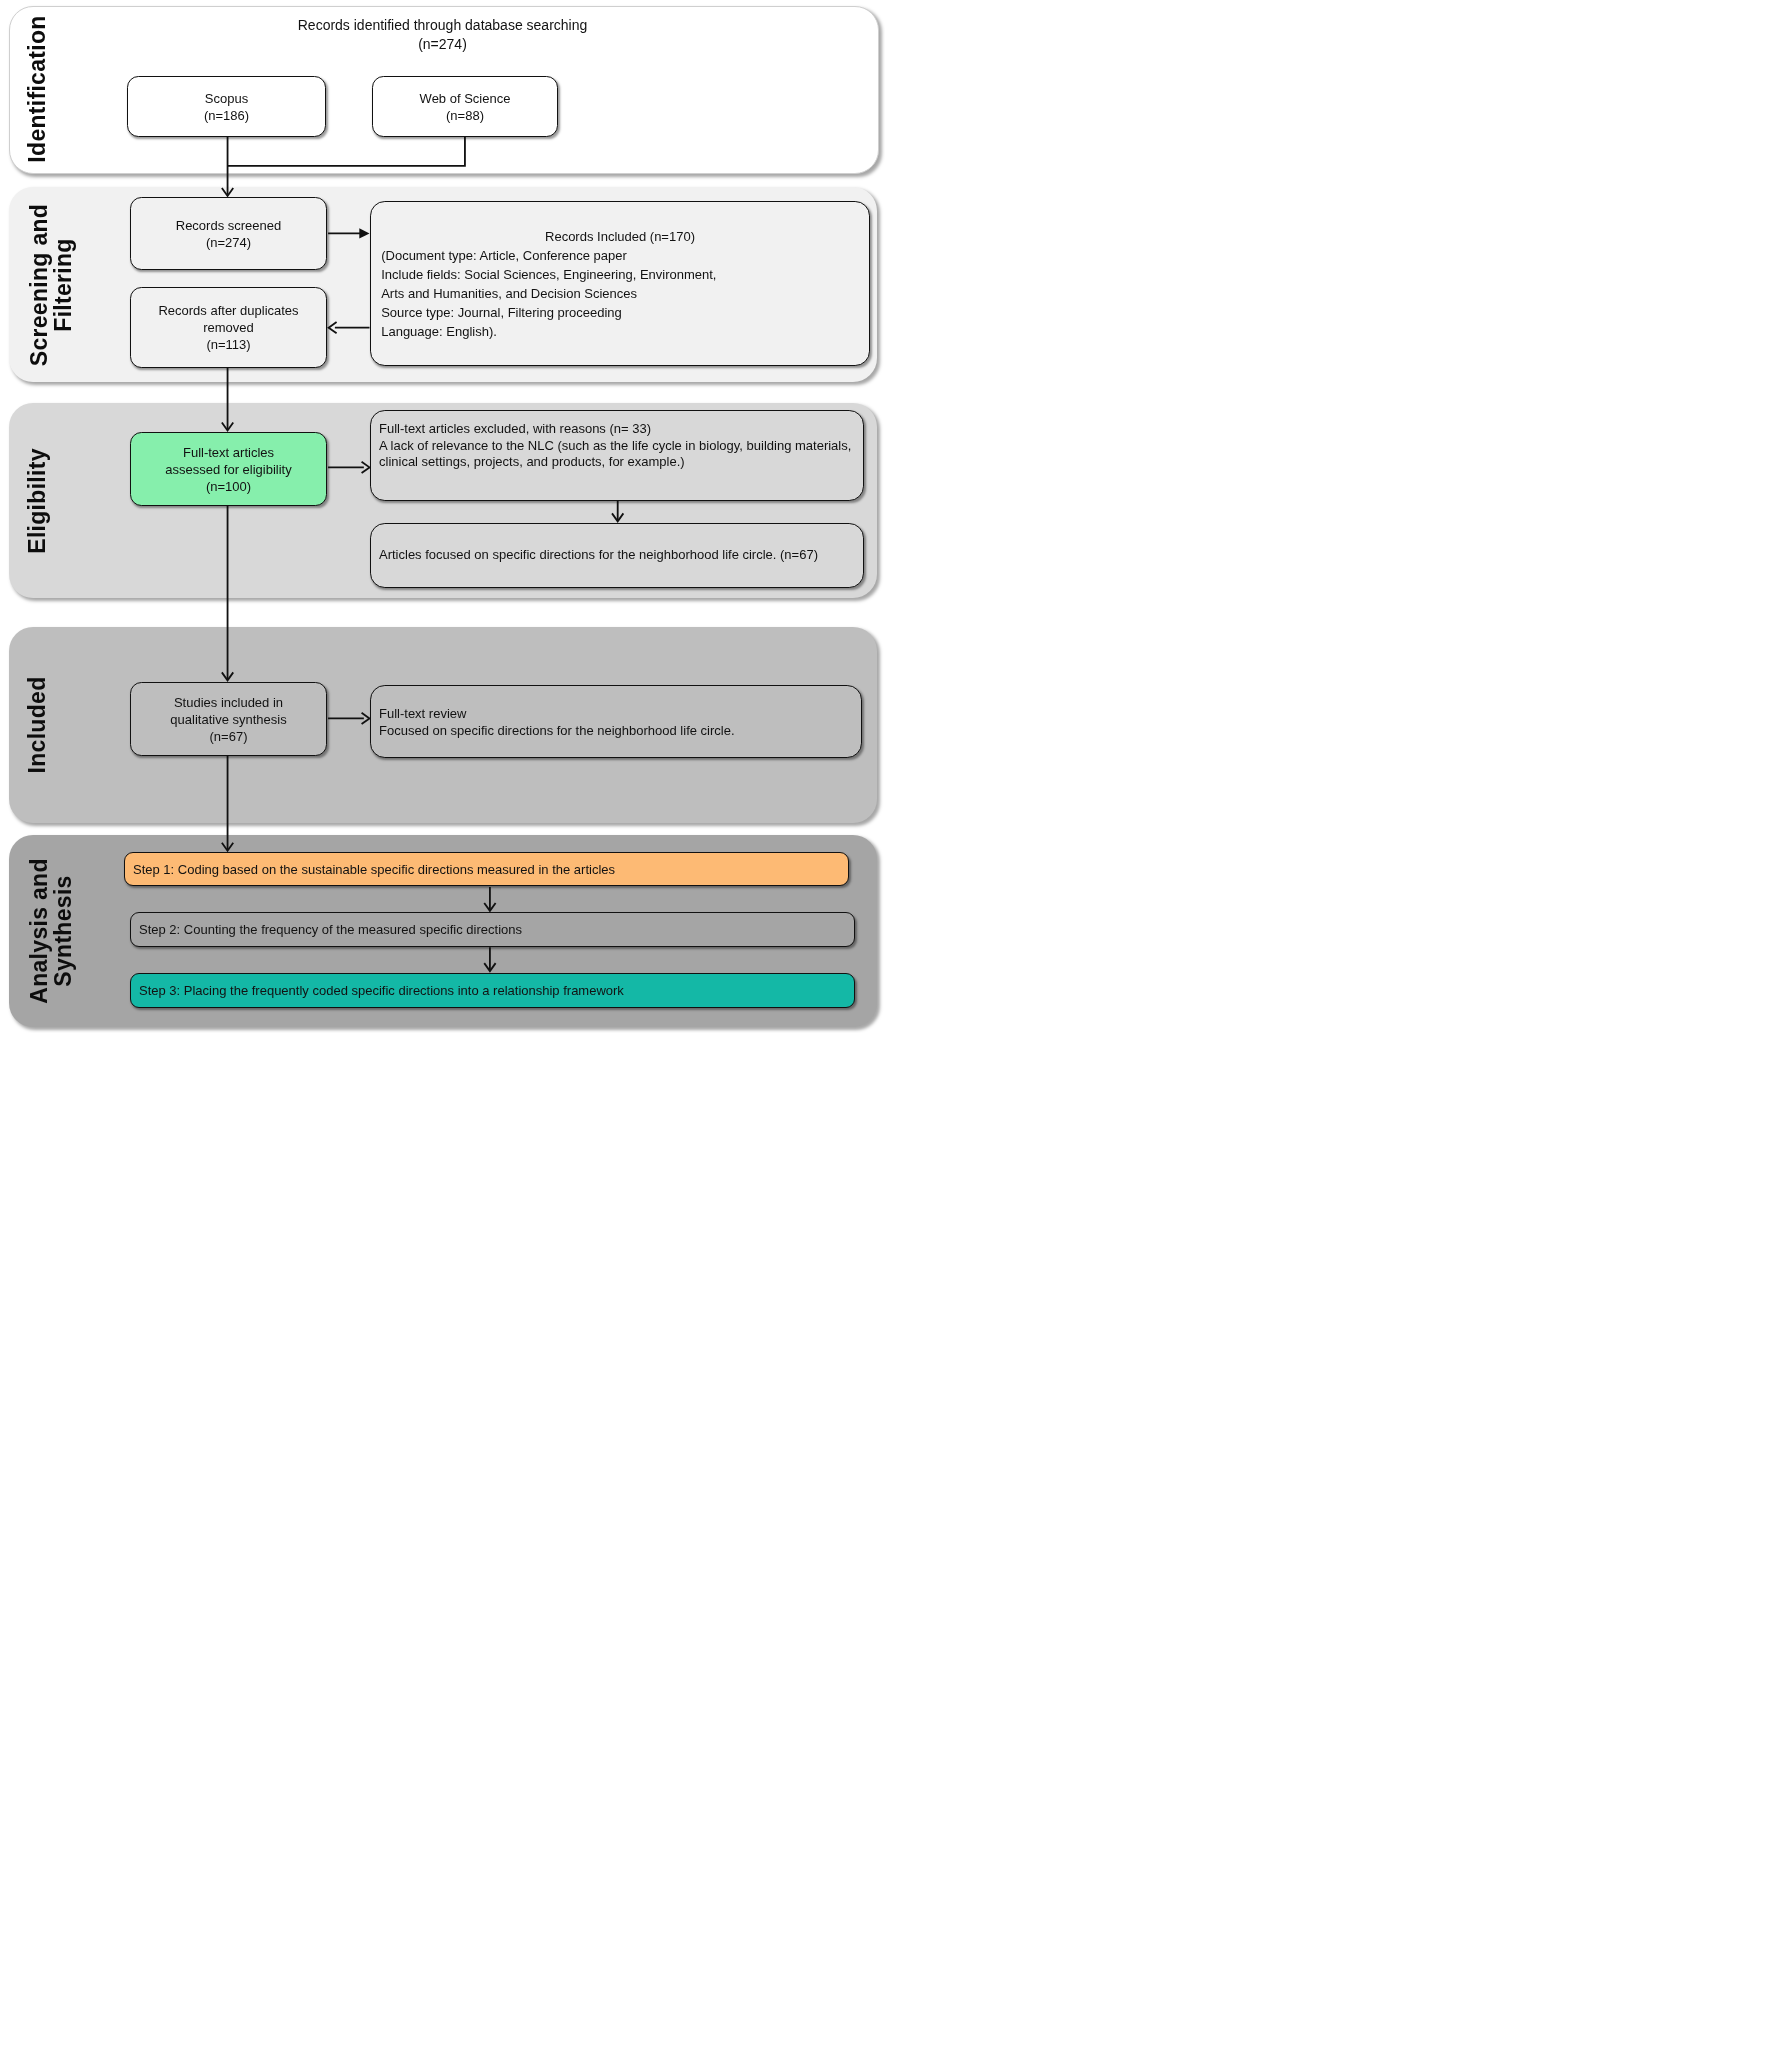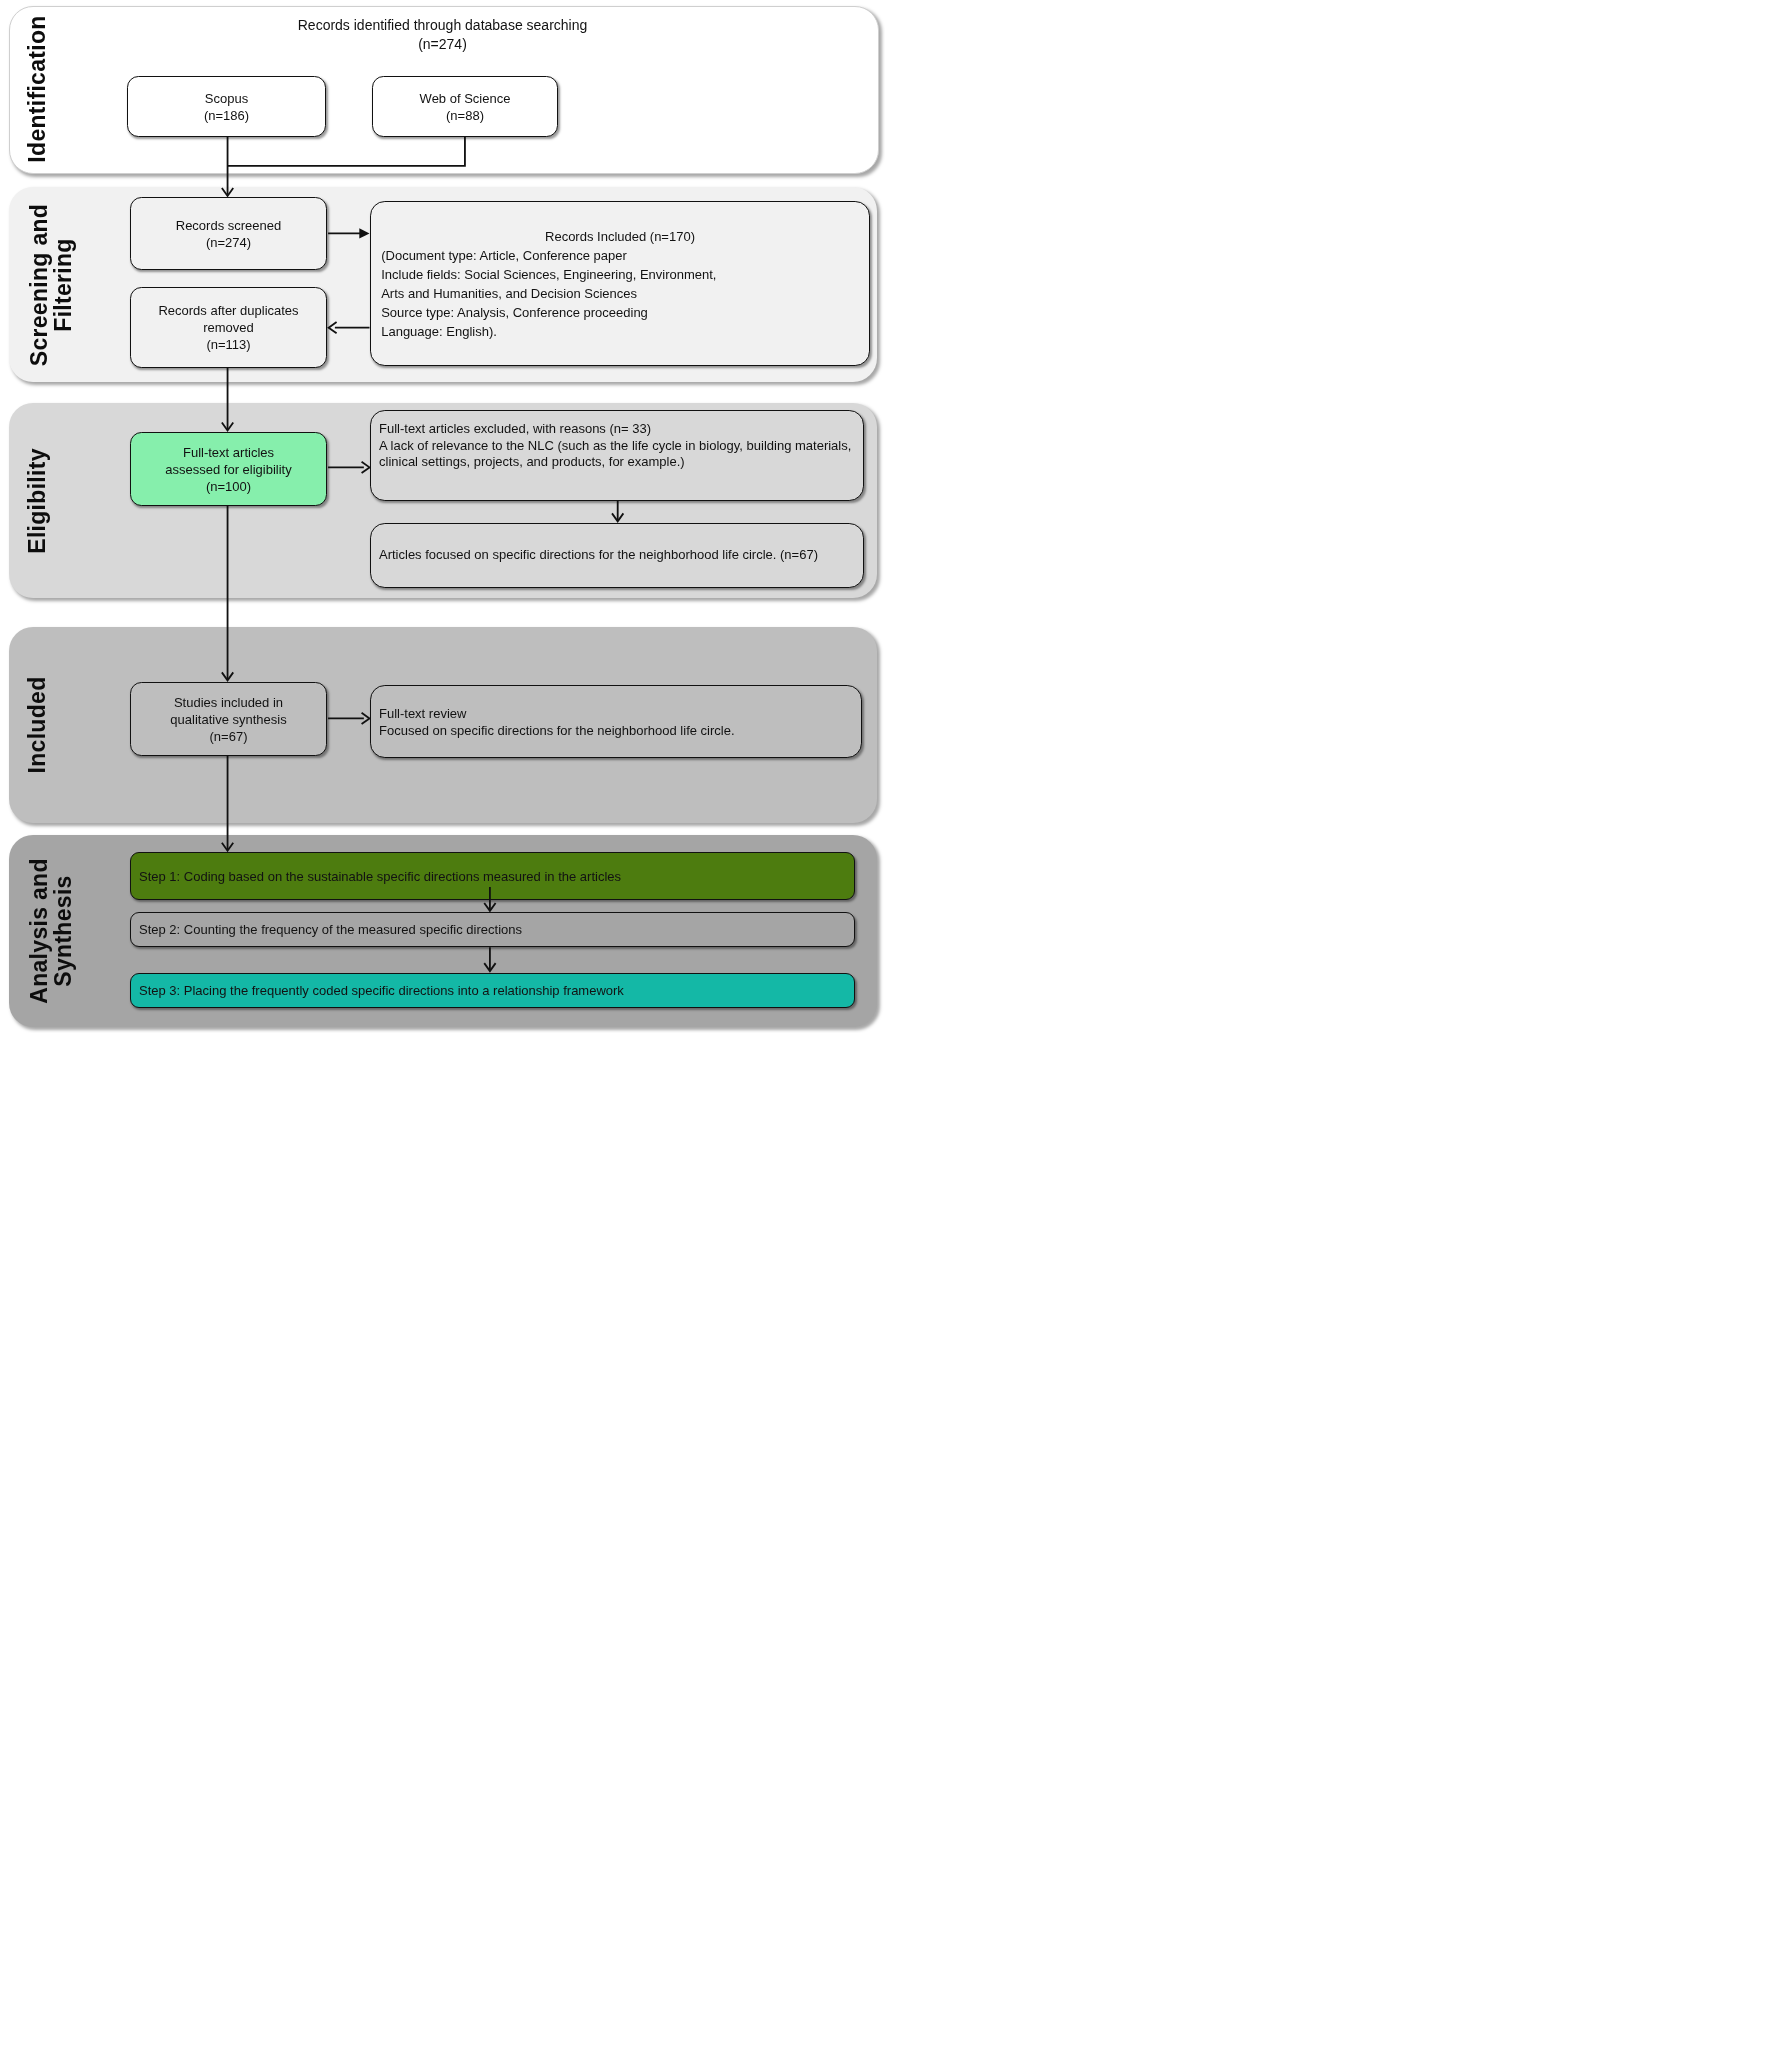--- a/index.html
+++ b/index.html
@@ -85,21 +85,21 @@
   <div class="node centered" style="left:130px;top:197px;width:197px;height:73px;background:#f1f1f1;">
     <div>Records screened</div>
     <div>(n=274)</div>
   </div>
 
   <div class="node lefted bigbox" style="left:370px;top:201px;width:500px;height:165px;background:#f1f1f1;padding:5.7px 10.2px;">
     <div class="included-title">Records Included (n=170)</div>
     <div class="included-line">(Document type: Article, Conference paper</div>
     <div class="included-line">Include fields: Social Sciences, Engineering, Environment,</div>
     <div class="included-line">Arts and Humanities, and Decision Sciences</div>
-    <div class="included-line">Source type: Analysis, Conference proceeding</div>
+    <div class="included-line">Source type: Journal, Filtering proceeding</div>
     <div class="included-line">Language: English).</div>
   </div>
 
   <div class="node centered" style="left:130px;top:287px;width:197px;height:81px;background:#f1f1f1;">
     <div>Records after duplicates</div>
     <div>removed</div>
     <div>(n=113)</div>
   </div>
 
   <div class="band" id="band3" style="top:403px;height:195px;background:#d8d8d8;"></div>
@@ -131,21 +131,21 @@
 
   <div class="node lefted bigbox" style="left:370px;top:685px;width:492px;height:73px;background:#bebebe;justify-content:center;">
     <div>Full-text review</div>
     <div>Focused on specific directions for the neighborhood life circle.</div>
   </div>
 
   <div class="band" id="band5" style="top:835px;height:192px;background:#a5a5a5;"></div>
   <div class="band-label" style="left:51px;top:931px;">Analysis and
 Synthesis</div>
 
-  <div class="node lefted stepbox" style="left:130px;top:852px;width:725px;height:48px;background:#4d7c0f;justify-content:center;">
+  <div class="node lefted stepbox" style="left:124px;top:852px;width:725px;height:34px;background:#fdba74;justify-content:center;">
     <div>Step 1: Coding based on the sustainable specific directions measured in the articles</div>
   </div>
 
   <div class="node lefted stepbox" style="left:130px;top:912px;width:725px;height:35px;background:#a5a5a5;justify-content:center;">
     <div>Step 2: Counting the frequency of the measured specific directions</div>
   </div>
 
   <div class="node lefted stepbox" style="left:130px;top:973px;width:725px;height:35px;background:#14b8a6;">
     <div>Step 3: Placing the frequently coded specific directions into a relationship framework</div>
   </div>

